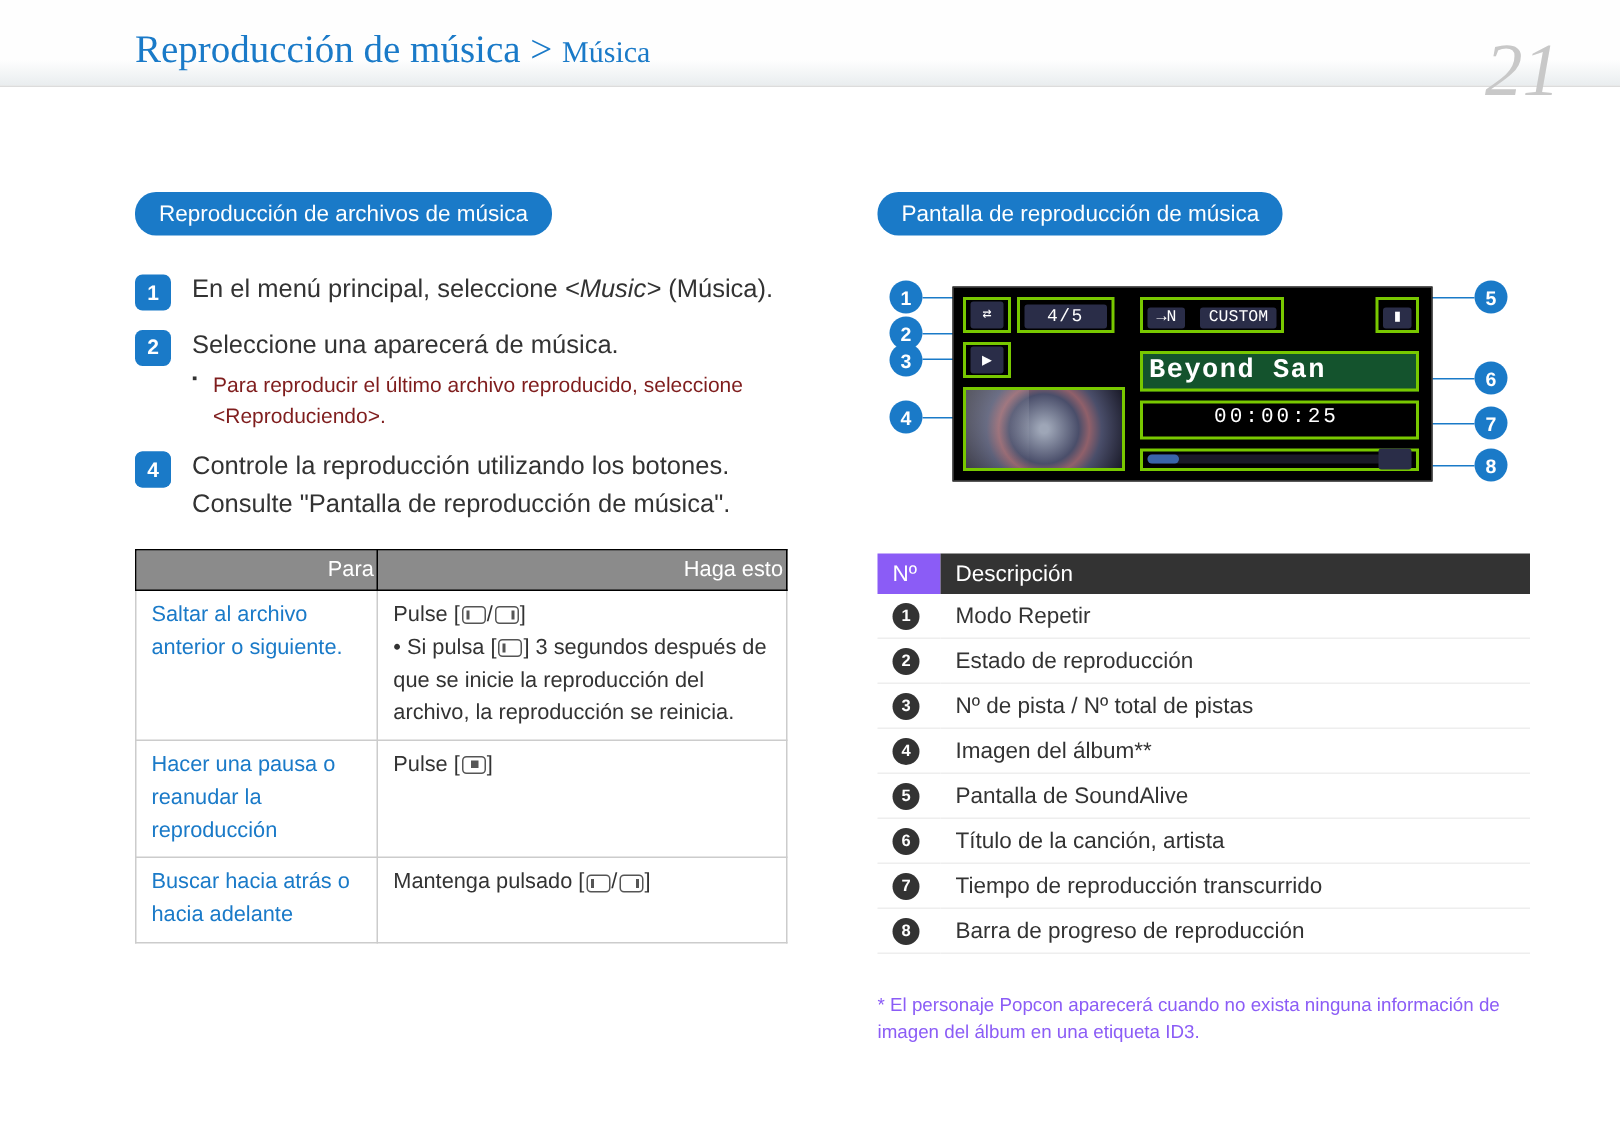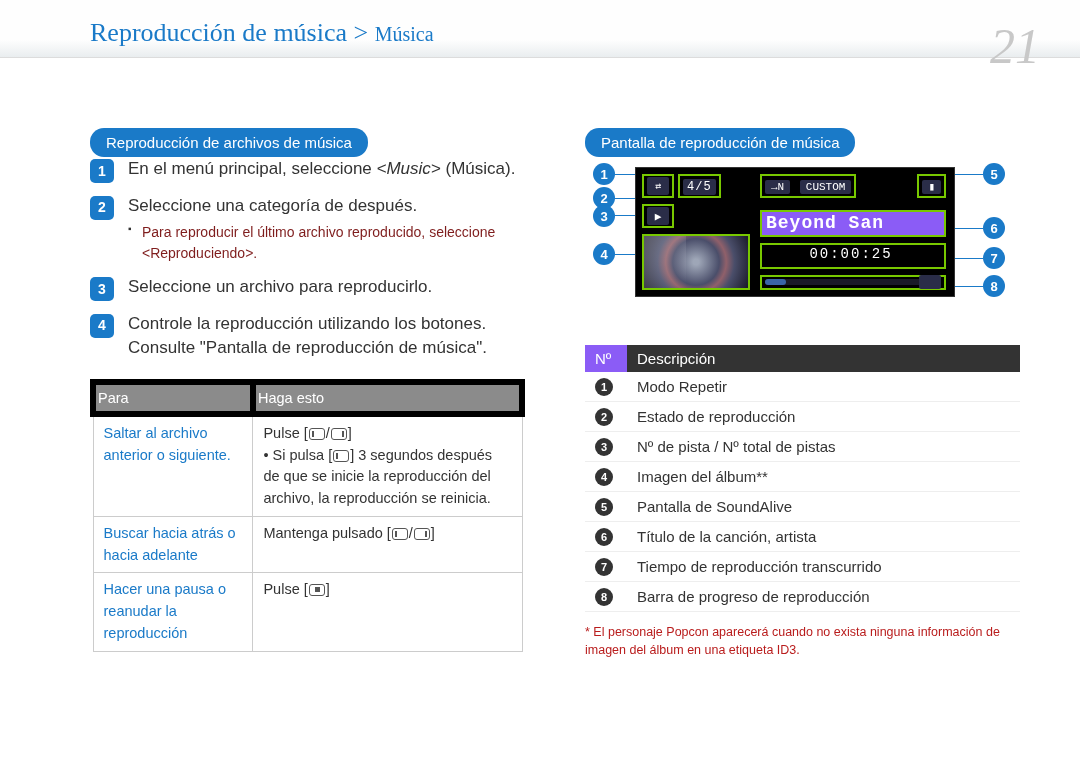--- a/index.html
+++ b/index.html
@@ -48,20 +48,21 @@
     gap: 60px;
   }
   .col { flex: 1; }
   .section-pill {
     display: inline-block;
     background: #1a7ac8;
     color: #fff;
     font-size: 15px;
     padding: 6px 16px;
     border-radius: 14px;
+    margin-bottom: 24px;
   }
   .steps { list-style: none; }
   .steps li {
     position: relative;
     padding-left: 38px;
     margin-bottom: 12px;
     font-size: 17px;
     line-height: 1.45;
   }
   .step-badge {
@@ -93,23 +94,23 @@
   table.ctrl {
     width: 100%;
     border-collapse: collapse;
     margin-top: 18px;
     font-size: 14.5px;
   }
   table.ctrl th {
     background: #8b8b8b;
     color: #fff;
     font-weight: normal;
-    text-align: left;
+    text-align: right;
     padding: 5px 2px;
-    border: 6px solid #000000;
+    border: 1px solid #000000;
   }
   table.ctrl td {
     border: 1px solid #ccc;
     padding: 6px 10px;
     vertical-align: top;
     line-height: 1.5;
   }
   table.ctrl td.blue { color: #1a7ac8; }
   .keyicon {
     display: inline-block;
@@ -159,27 +160,27 @@
     display: flex; flex-direction: column; gap: 6px;
   }
   .scr-right {
     flex: 1;
     padding: 6px 8px 6px 4px;
     display: flex; flex-direction: column; gap: 6px;
   }
   .gbox { border: 2px solid #78c800; padding: 1px 3px; display: inline-block; }
   .scr-top-icons { display: flex; gap: 4px; }
   .repeat-ic { width: 22px; height: 18px; background: #2a2d48; border-radius: 2px; display:flex;align-items:center;justify-content:center;font-size:10px;}
-  .track-ct { height: 18px; background: #2a2d48; border-radius: 2px; font-size: 12px; letter-spacing: 1px; padding: 1px 4px;}
+  .track-ct { height: 18px; background: #2a2d48; border-radius: 2px; font-size: 12px; letter-spacing: 1px; padding: 1px 15px;}
   .scr-state { width: 22px; height: 18px; background:#2a2d48; border-radius:2px; display:flex;align-items:center;justify-content:center; font-size:11px;}
   .album-box { flex:1; border:2px solid #78c800; background: radial-gradient(circle,#9ea6b7 5%,#4a4e6a 40%,#90606a 52%,#4a4e6a 66%,#1a1a28 100%); position:relative; overflow:hidden;}
   .album-box::after{content:"";position:absolute;top:0;left:-20%;width:60%;height:100%;background:linear-gradient(120deg,rgba(255,255,255,0.35),transparent);}
   .sa-row { display: flex; gap: 4px; }
   .sa-ic { height:18px; background:#2a2d48; font-size:11px; padding:1px 6px; border-radius:2px; }
-  .title-box { height:28px; font-size:18px; font-weight:bold; letter-spacing:1px; background:#8b5cf6; border:2px solid #78c800; display:flex;align-items:center;padding:0 4px;overflow:hidden;white-space:nowrap;}
+  .title-box { height:28px; font-size:18px; font-weight:bold; letter-spacing:1px; background:#14532d; border:2px solid #78c800; display:flex;align-items:center;padding:0 4px;overflow:hidden;white-space:nowrap;}
   .time-box { height:20px; font-size:14px; letter-spacing:2px; text-align:center; padding-right:4px;}
   .prog-row { height:16px; display:flex;align-items:center;}
   .prog-bar { width:100%; height:6px; background:#1a1a28; border-radius:3px; position:relative;}
   .prog-bar::before{content:"";position:absolute;left:0;top:0;bottom:0;width:12%;background:#3a64a8;border-radius:3px;}
   .prog-bar::after{content:"";position:absolute;right:0;top:-4px;width:22px;height:14px;background:#2a2d48;border-radius:2px;}
   .callout {
     position: absolute;
     width: 22px; height: 22px;
     border-radius: 50%;
     background: #1a7ac8;
@@ -194,21 +195,21 @@
   .l1{left:30px;top:17px;width:34px;} .l2{left:30px;top:41px;width:26px;} .l3{left:30px;top:58px;width:56px;}
   .l4{left:30px;top:97px;width:26px;}
   .l5{right:22px;top:17px;width:50px;} .l6{right:22px;top:71px;width:28px;} .l7{right:22px;top:101px;width:28px;} .l8{right:22px;top:129px;width:28px;}
   
   table.desc { width:100%; border-collapse: collapse; font-size:15px; }
   table.desc th { background:#333; color:#fff; font-weight:normal; text-align:left; padding:5px 10px; }
   table.desc th.num { background:#8b5cf6; width:42px; }
   table.desc td { padding:5px 10px; border-bottom:1px solid #eee; }
   table.desc td.num { width:42px; }
   .circ-num { display:inline-flex; width:18px;height:18px;border-radius:50%;background:#333;color:#fff;align-items:center;justify-content:center;font-size:11px;font-weight:bold;}
-  .footnote { font-size:12.5px; color:#b91c1c; margin-top:12px; line-height:1.4; }
+  .footnote { font-size:12.5px; color:#8b5cf6; margin-top:26px; line-height:1.4; }
   em.it { font-style: italic; }
 </style>
 </head>
 <body>
 
 <div class="page">
 
   <div class="header-band">
     <div class="breadcrumb">
       <span>Reproducción de música</span><span> &gt; </span><span class="sub">Música</span>
@@ -223,26 +224,25 @@
 
       <ul class="steps">
         <li>
           <span class="step-badge">1</span>
           <span>
             <span>En el menú principal, seleccione </span><em class="it">&lt;Music&gt;</em><span> (Música).</span>
           </span>
         </li>
         <li>
           <span class="step-badge">2</span>
-          <span>Seleccione una categoría de después.</span>
+          <span>Seleccione una aparecerá de música.</span>
           <div class="sub-bullet">Para reproducir el último archivo reproducido, seleccione &lt;Reproduciendo&gt;.</div>
         </li>
         <li>
           <span class="step-badge">3</span>
-          <span>Seleccione un archivo para reproducirlo.</span>
         </li>
         <li>
           <span class="step-badge">4</span>
           <span>Controle la reproducción utilizando los botones. Consulte "Pantalla de reproducción de música".</span>
         </li>
       </ul>
 
       <table class="ctrl">
         <tbody>
             <tr>
@@ -250,29 +250,29 @@
           <th>Haga esto</th>
         </tr>
         <tr>
           <td class="blue">Saltar al archivo anterior o siguiente.</td>
           <td>
             <span>Pulse [</span><span class="keyicon left"></span>/<span class="keyicon right"></span><span>]</span><br>
             • <span>Si pulsa [</span><span class="keyicon left"></span><span>] 3 segundos después de que se inicie la reproducción del archivo, la reproducción se reinicia.</span>
           </td>
         </tr>
         <tr>
+          <td class="blue">Hacer una pausa o reanudar la reproducción</td>
+          <td>
+            <span>Pulse [</span><span class="keyicon play"></span><span>]</span>
+          </td>
+        </tr>
+        <tr>
           <td class="blue">Buscar hacia atrás o hacia adelante</td>
           <td>
             <span>Mantenga pulsado [</span><span class="keyicon left"></span>/<span class="keyicon right"></span><span>]</span>
-          </td>
-        </tr>
-        <tr>
-          <td class="blue">Hacer una pausa o reanudar la reproducción</td>
-          <td>
-            <span>Pulse [</span><span class="keyicon play"></span><span>]</span>
           </td>
         </tr>
       </tbody>
         </table>
     </div>
 
     <div class="col">
       <div class="section-pill">Pantalla de reproducción de música</div>
 
       <div class="screen-wrap">

